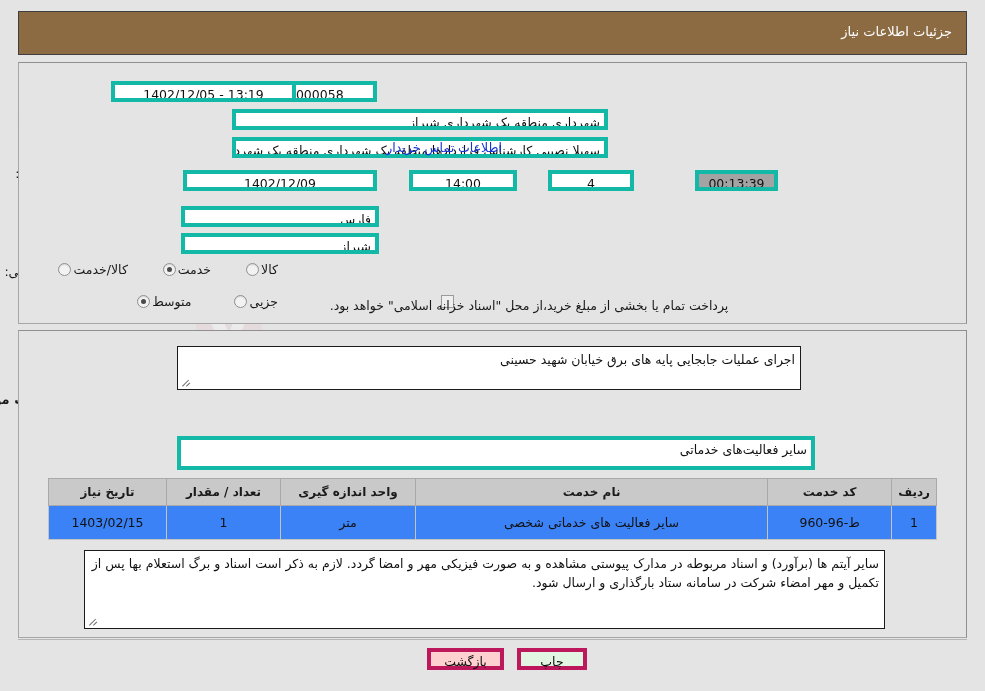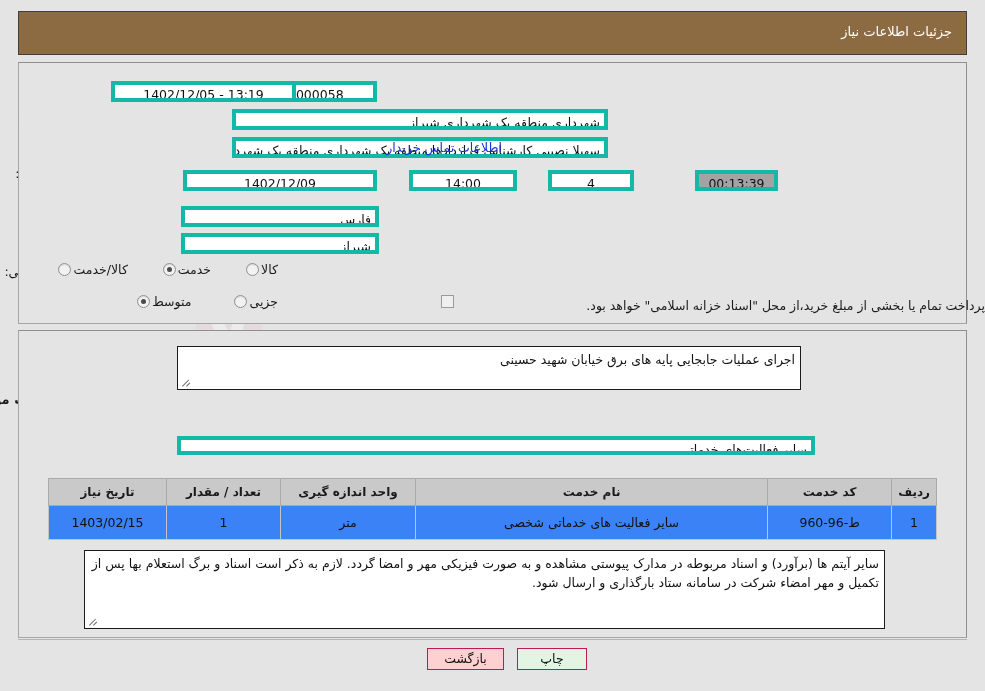--- a/index.html
+++ b/index.html
@@ -177,21 +177,21 @@
     color: #111;
     height: 34px;
     padding: 0 6px;
     text-align: center;
   }
 
   
   .btn {
     position: absolute;
     height: 22px;
-    border: 1px solid #be185d;
+    border: 4px solid #be185d;
     font-size: 12.5px;
     font-family: "DejaVu Sans", "Liberation Sans", sans-serif;
     color: #111;
     cursor: pointer;
     padding: 0;
     line-height: 20px;
     text-align: center;
   }
   #btn-back  { left: 427px; top: 648px; width: 77px; background: #ffd0d0; }
   #btn-print { left: 517px; top: 648px; width: 70px; background: #e2f5e2; }
@@ -280,34 +280,34 @@
     <div class="radio-item">
       <span class="radio"></span>
       <span class="radio-label">جزیی</span>
     </div>
     <div class="radio-item" style="margin-right:36px;">
       <span class="radio on"></span>
       <span class="radio-label">متوسط</span>
     </div>
   </div>
   <div style="position:absolute; right:531px; top:295px; width:13px; height:13px; border:1px solid #9a9a9a; background:#efefef; z-index:3;"></div>
-  <div class="lbl" style="right:0px; top:298px; left:73px; text-align:right; z-index:3;">پرداخت تمام یا بخشی از مبلغ خرید،از محل "اسناد خزانه اسلامی" خواهد بود.</div>
+  <div class="lbl" style="right:0px; top:298px; left:73px; text-align:center; z-index:3;">پرداخت تمام یا بخشی از مبلغ خرید،از محل "اسناد خزانه اسلامی" خواهد بود.</div>
 
   <div class="panel" id="panel-mid"></div>
 
   <div class="lbl lbl-b" style="right:870px; top:356px; width:92px; font-size:13px;">شرح کلی نیاز:</div>
   <div class="ta" style="right:184px; top:346px; left:177px; height:44px; z-index:3;">
     <span>اجرای عملیات جابجایی پایه های برق خیابان شهید حسینی</span>
     <span class="grip"></span>
   </div>
 
   <div class="lbl lbl-b" style="right:870px; top:392px; width:160px; font-size:13px;">اطلاعات خدمات مورد نیاز</div>
 
   <div class="lbl lbl-b" style="right:870px; top:440px; width:92px; font-size:13px;">گروه خدمت:</div>
-  <div class="fld right" style="right:170px; top:436px; left:177px; height:19px; line-height:20px; z-index:3;">سایر فعالیت‌های خدماتی</div>
+  <div class="fld right" style="right:170px; top:436px; left:177px; height:34px; line-height:20px; z-index:3;">سایر فعالیت‌های خدماتی</div>
 
   <table class="tbl">
     <thead>
       <tr>
         <th style="width:42px;">ردیف</th>
         <th style="width:124px;">کد خدمت</th>
         <th>نام خدمت</th>
         <th style="width:135px;">واحد اندازه گیری</th>
         <th style="width:114px;">تعداد / مقدار</th>
         <th style="width:118px;">تاریخ نیاز</th>

